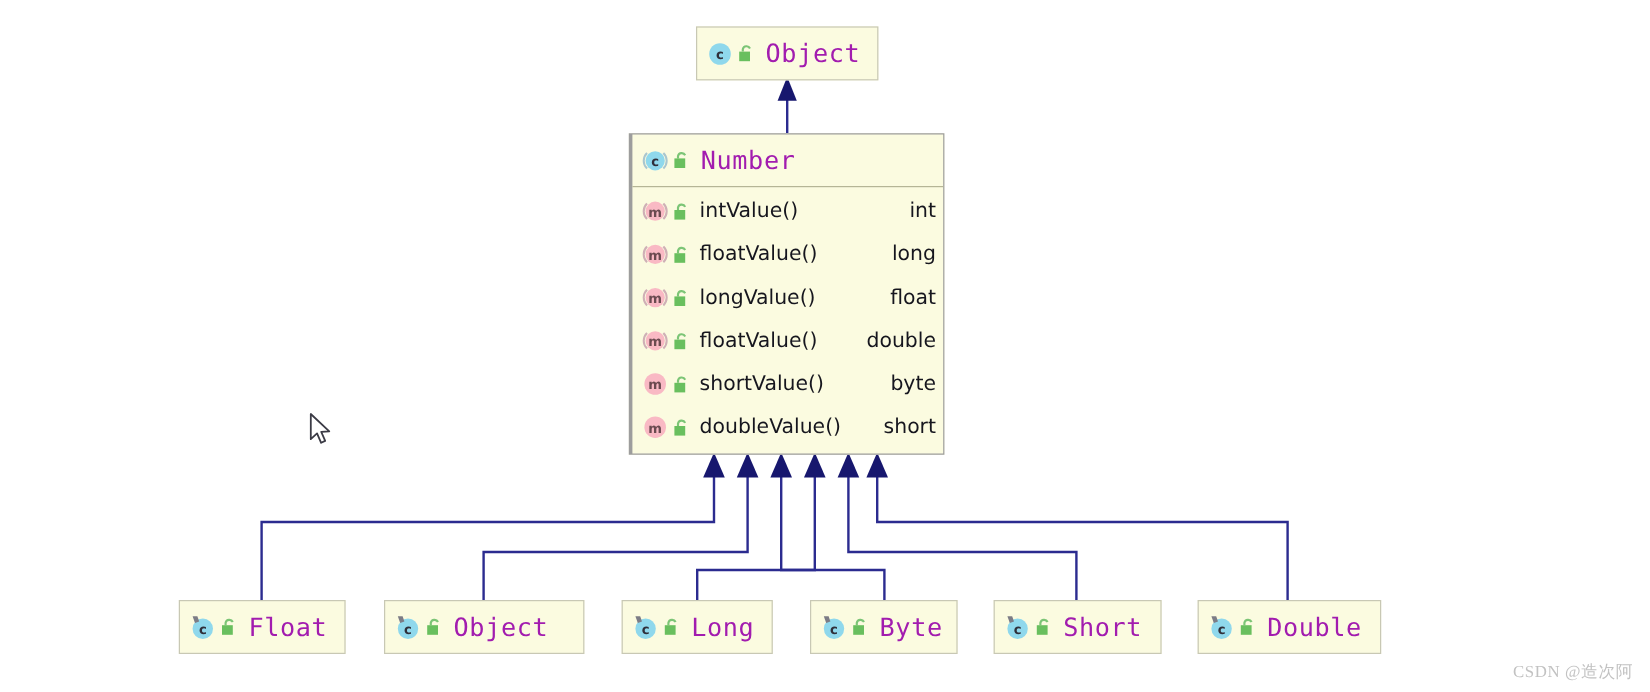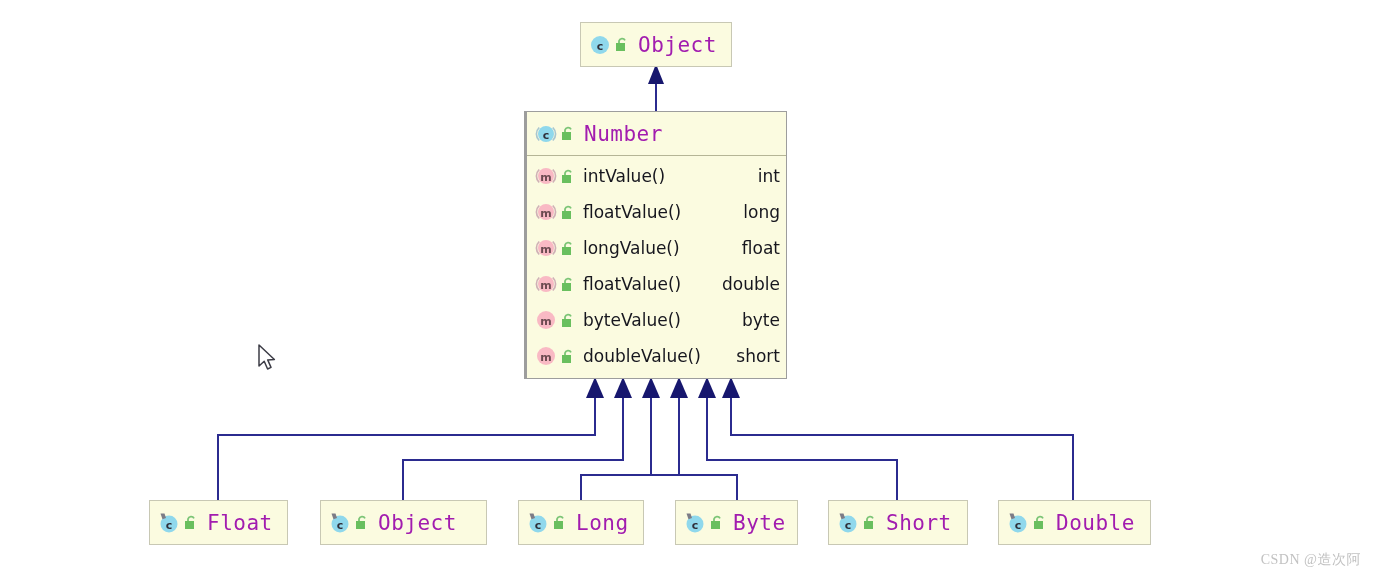--- a/index.html
+++ b/index.html
@@ -293,21 +293,21 @@
               <circle cx="11" cy="11" r="9" fill="#f9b9c4"></circle>
               <text x="11" y="15.5" font-family="DejaVu Sans, sans-serif" font-size="11" font-weight="bold" fill="#6b4a50" text-anchor="middle">m</text>
             </svg>
           </span>
           <span class="lock-icon">
             <svg viewBox="0 0 15 17" width="15" height="17">
               <path d="M5 7 V5 a3.2 3.2 0 0 1 6 -0.6" fill="none" stroke="#7cc576" stroke-width="1.8"></path>
               <rect x="2" y="7" width="9" height="8" fill="#69bf5e"></rect>
             </svg>
           </span>
-          <span class="member-name">byteValue()</span>
+          <span class="member-name">shortValue()</span>
           <span class="member-type">byte</span>
         </div>
         <div class="member-row">
           <span class="icon-wrap">
             <svg viewBox="0 0 22 22" width="22" height="22">
               <circle cx="11" cy="11" r="9" fill="#f9b9c4"></circle>
               <text x="11" y="15.5" font-family="DejaVu Sans, sans-serif" font-size="11" font-weight="bold" fill="#6b4a50" text-anchor="middle">m</text>
             </svg>
           </span>
           <span class="lock-icon">

